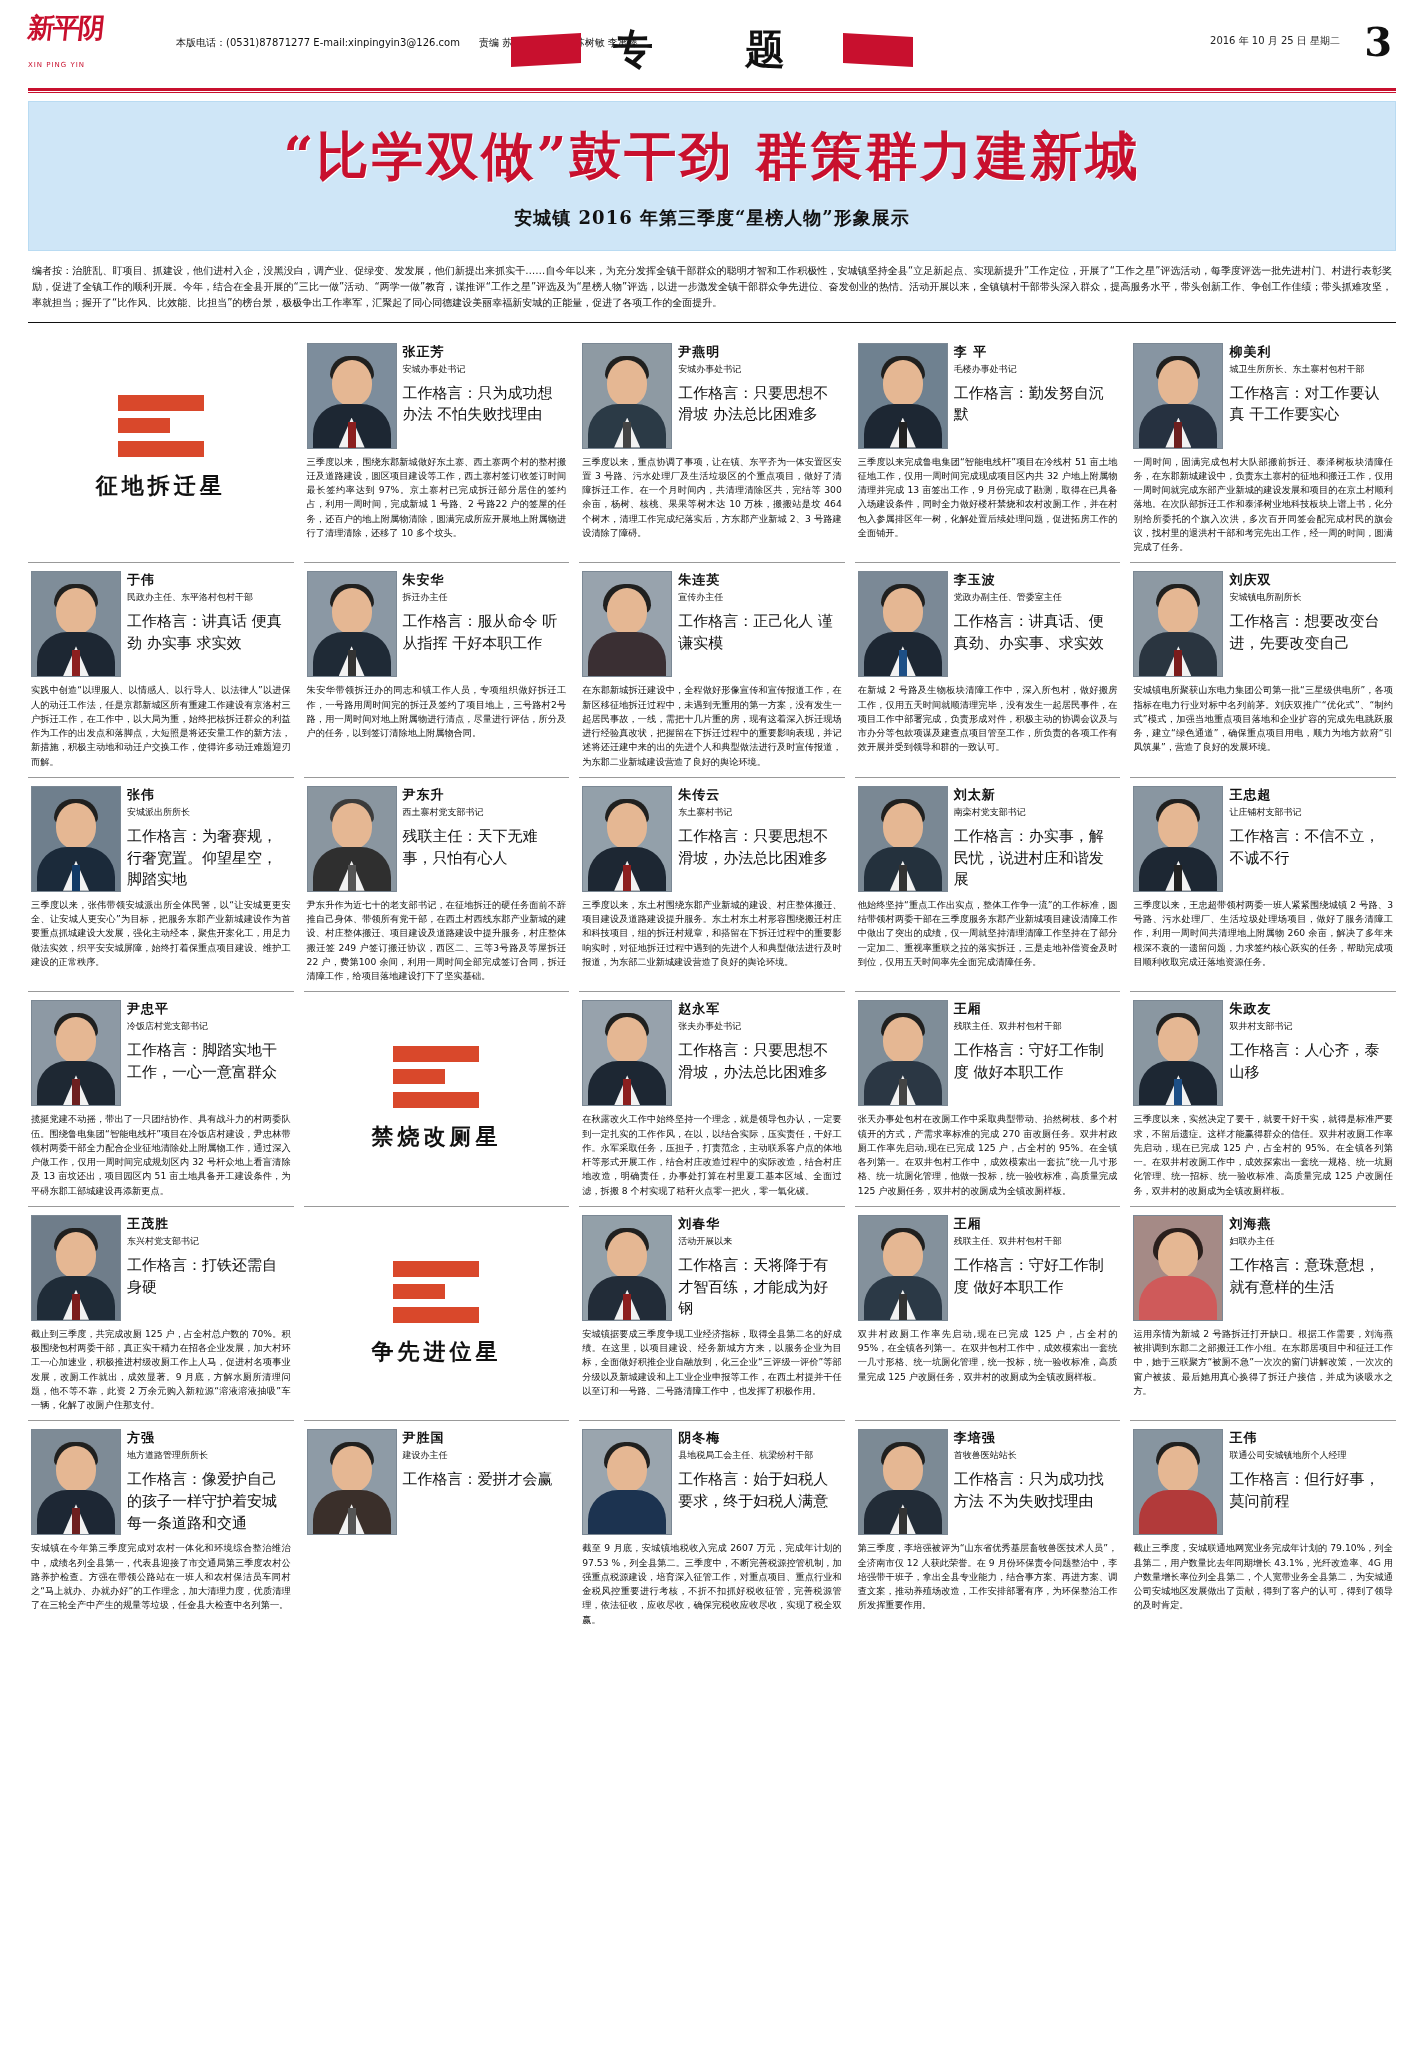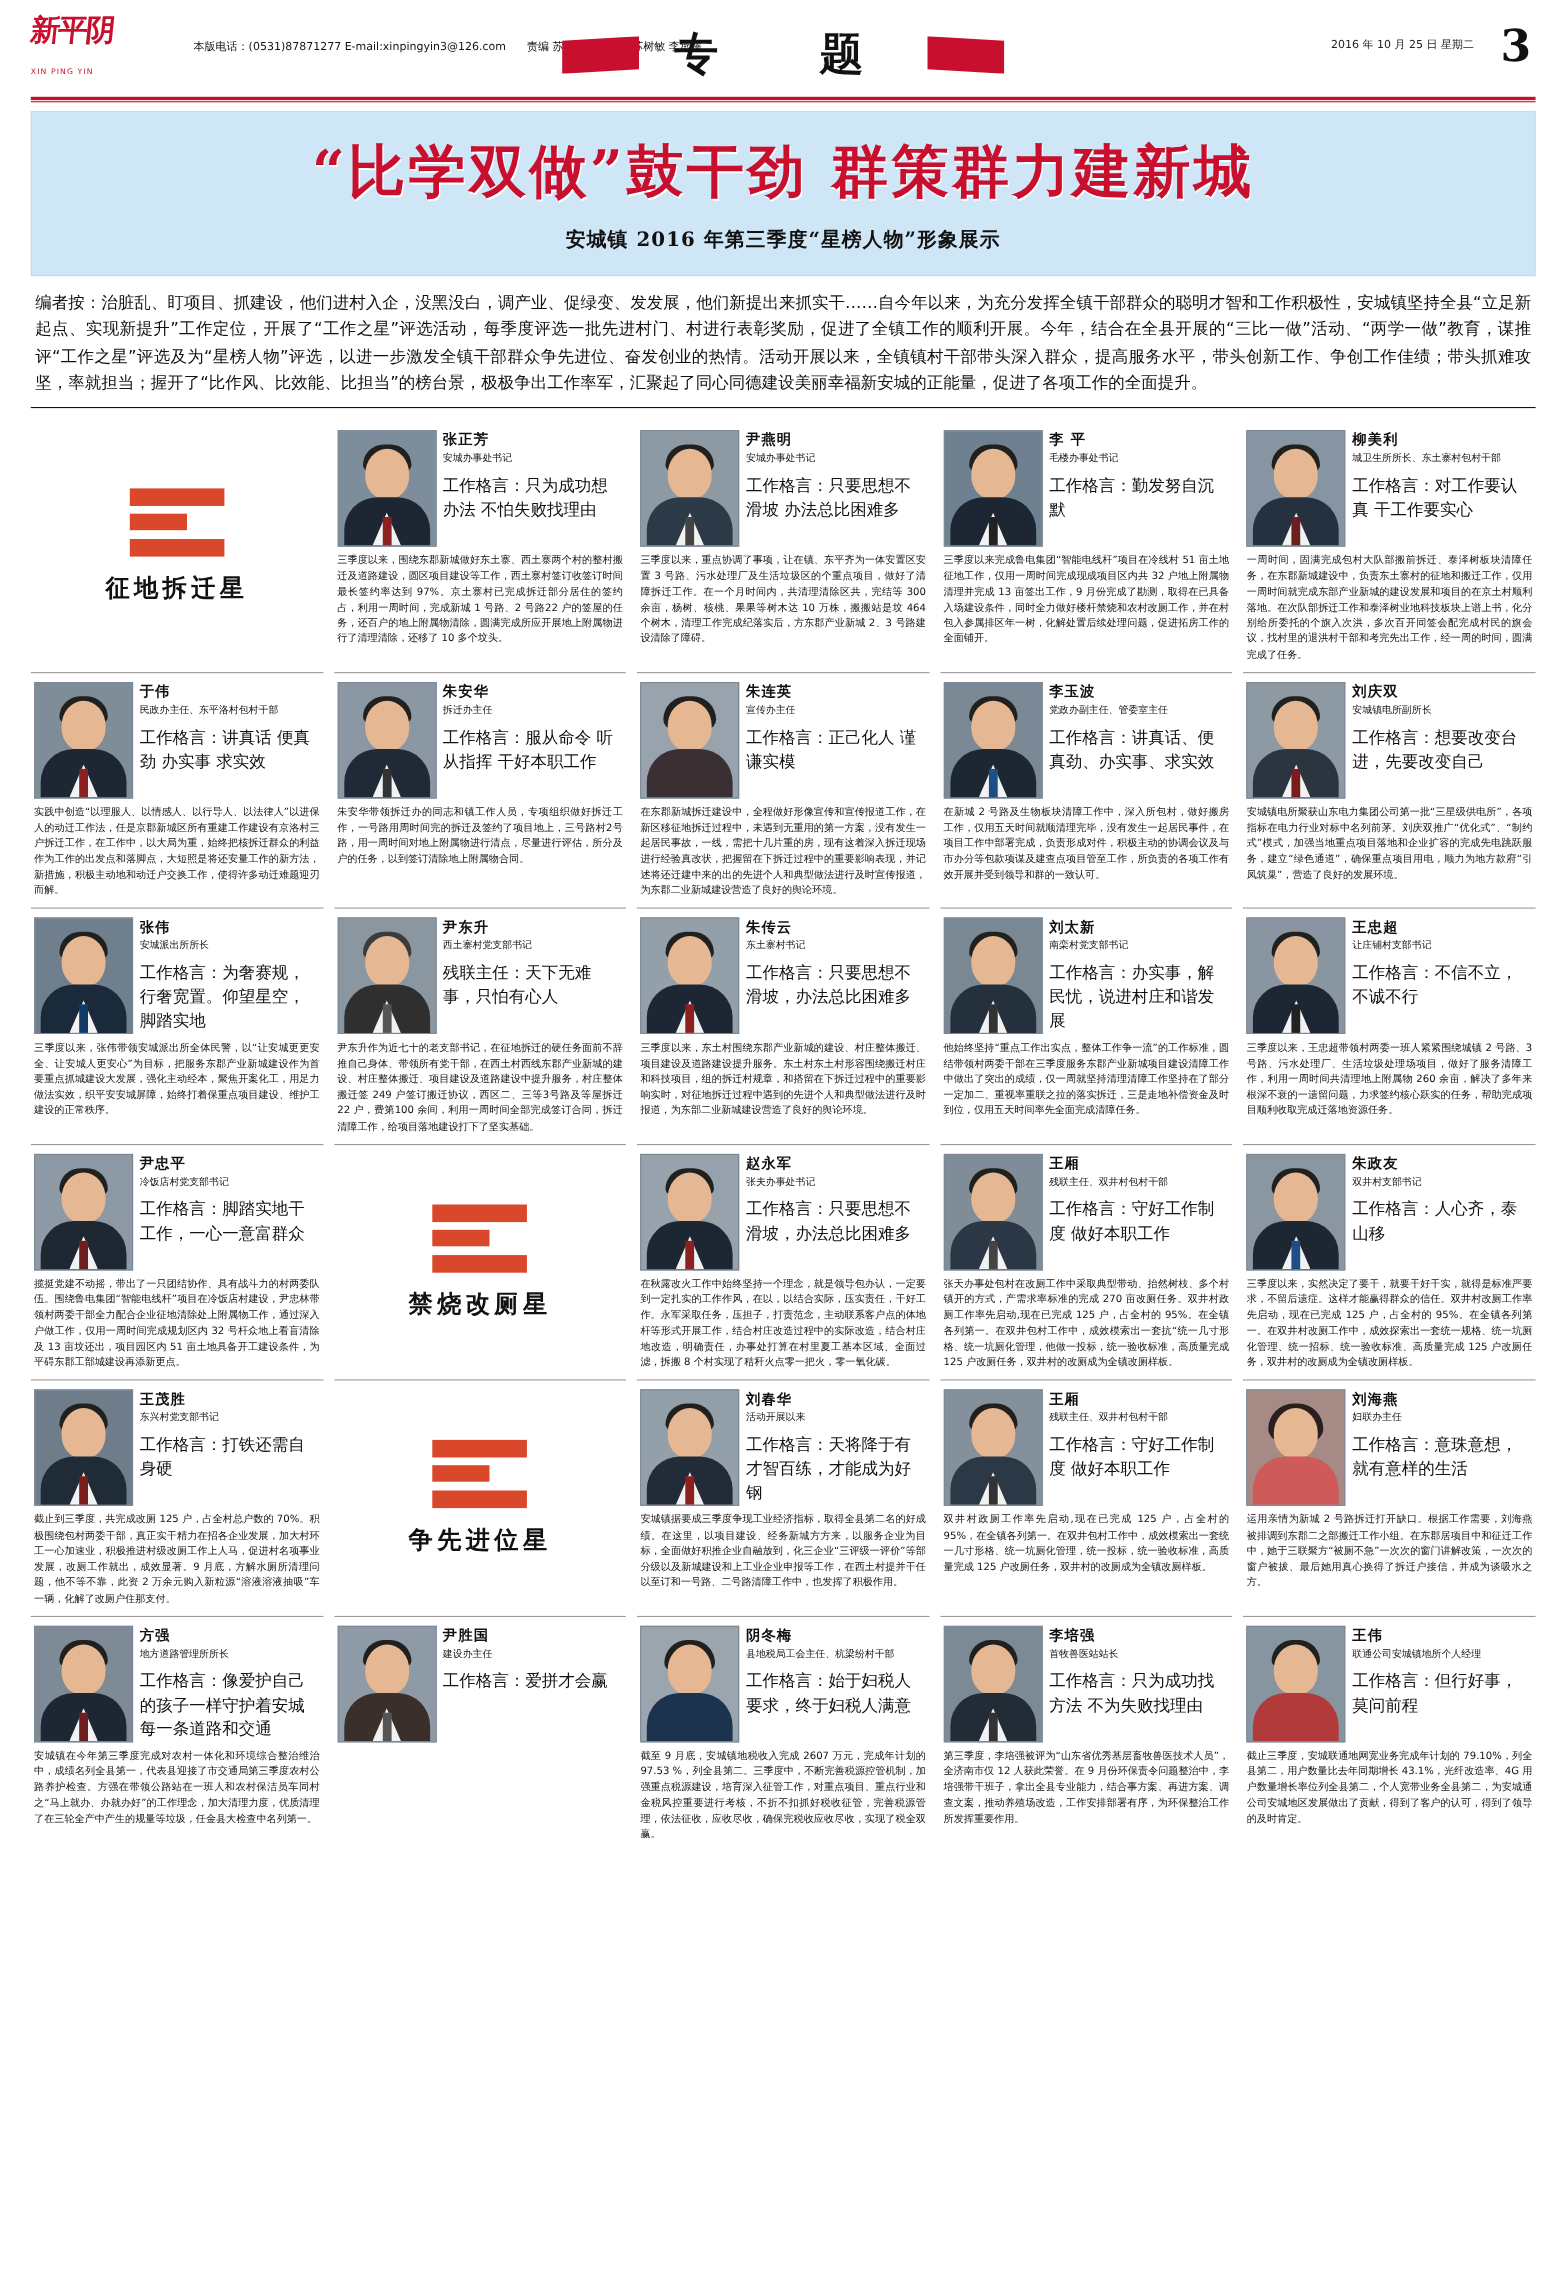--- a/index.html
+++ b/index.html
@@ -51,21 +51,21 @@
     font-size:52px;font-weight:bold;color:#c8102e;letter-spacing:3px;
     text-shadow:1px 1px 0 #fff;
   }
   .banner h2{
     margin:14px 0 0 0;font-size:18px;font-weight:bold;color:#111;letter-spacing:1px;
     font-family:"DejaVu Serif","Liberation Serif",serif;
   }
 
   
   .lead{
-    margin-top:12px;font-size:15px;line-height:1.62;color:#111;text-align:justify;
+    margin-top:12px;font-size:10px;line-height:1.62;color:#111;text-align:justify;
     padding:0 4px;
   }
 
   .hr-thin{height:1px;background:#111;margin:10px 0 12px 0;}
 
   
   .grid{
     display:grid;
     grid-template-columns:repeat(5,1fr);
     column-gap:10px;row-gap:0;

